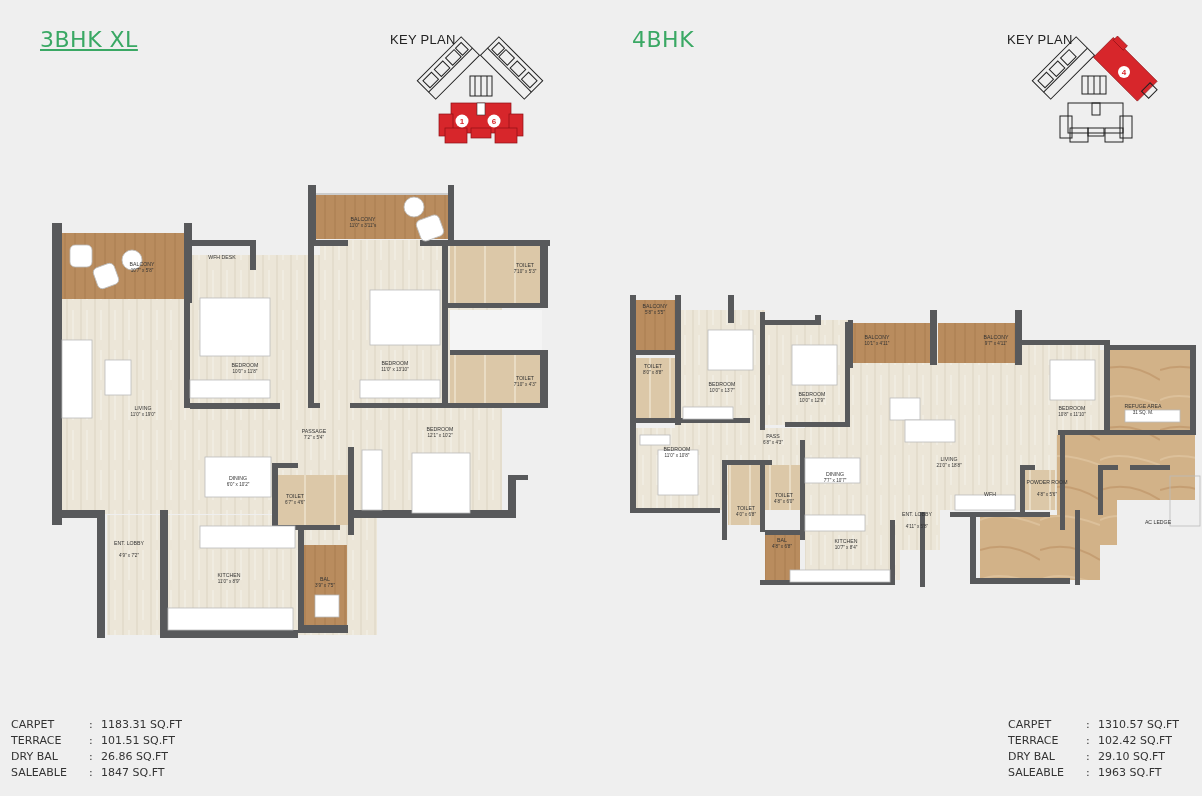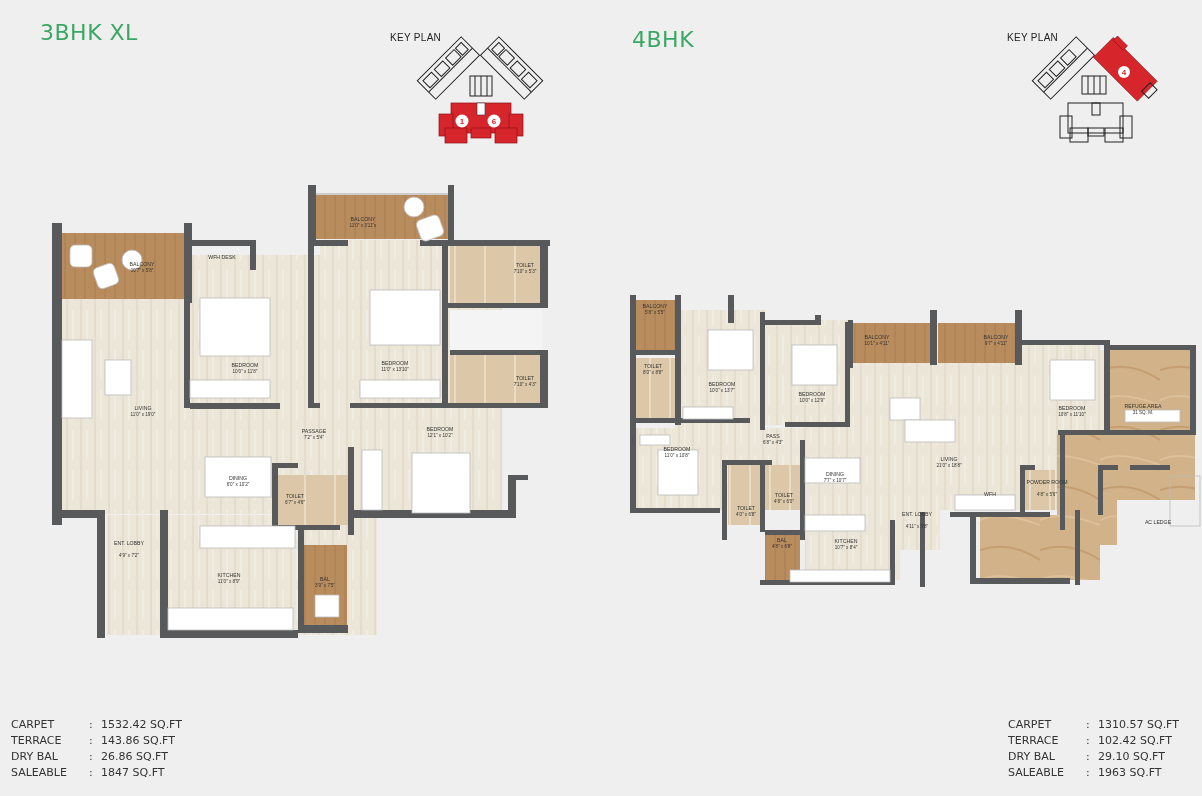--- a/index.html
+++ b/index.html
@@ -1,31 +1,31 @@
 <!DOCTYPE html>
 <html><head>
 <meta charset="utf-8">
 <style>
   html,body{margin:0;padding:0;}
   body{width:1202px;height:796px;background:#efefef;position:relative;overflow:hidden;font-family:"Liberation Sans",sans-serif;}
   .title{position:absolute;font-family:"DejaVu Sans",sans-serif;font-size:22px;color:#3aa864;letter-spacing:0.5px;}
-  .keyplan-label{position:absolute;font-size:10px;color:#222;letter-spacing:0.3px;}
+  .keyplan-label{position:absolute;font-size:13px;color:#222;letter-spacing:0.3px;}
   .keyplan{position:absolute;}
   .plan{position:absolute;}
   .areas{position:absolute;font-family:"DejaVu Sans",sans-serif;font-size:11px;color:#333;line-height:16px;}
   .areas .row{display:flex;}
   .areas .k{width:78px;}
   .areas .c{width:12px;}
   .room-lbl{font-family:"Liberation Sans",sans-serif;font-size:5.2px;fill:#333;text-anchor:middle;}
   .room-dim{font-family:"Liberation Sans",sans-serif;font-size:4.6px;fill:#333;text-anchor:middle;}
 </style>
 </head>
 <body>
 
-<div class="title" style="left:40px;top:20px;">3BHK XL</div>
+<div class="title" style="left:40px;top:27px;text-decoration:underline;">3BHK XL</div>
 <div class="keyplan-label" style="left:390px;top:32px;">KEY PLAN</div>
 
 <svg class="keyplan" style="left:405px;top:28px;" width="150" height="125" viewBox="0 0 150 125">
   <g fill="none" stroke="#222" stroke-width="1">
 
     <g transform="translate(42,40) rotate(-45)">
       <rect x="-30" y="-12" width="62" height="26"></rect>
       <rect x="-26" y="-8" width="12" height="10"></rect>
       <rect x="-10" y="-8" width="12" height="10"></rect>
       <rect x="6" y="-8" width="12" height="10"></rect>
@@ -181,26 +181,26 @@
   <text class="room-lbl" x="179" y="392">KITCHEN</text>
   <text class="room-dim" x="179" y="398">11'0" x 8'9"</text>
   <text class="room-lbl" x="275" y="396">BAL</text>
   <text class="room-dim" x="275" y="402">3'9" x 7'5"</text>
 </svg>
 
 <div class="areas" style="left:11px;top:717px;">
   <div class="row">
       <span class="k">CARPET</span>
       <span class="c">:</span>
-      <span>1532.42 SQ.FT</span>
+      <span>1183.31 SQ.FT</span>
     </div>
   <div class="row">
       <span class="k">TERRACE</span>
       <span class="c">:</span>
-      <span>143.86 SQ.FT</span>
+      <span>101.51 SQ.FT</span>
     </div>
   <div class="row">
       <span class="k">DRY BAL</span>
       <span class="c">:</span>
       <span>26.86 SQ.FT</span>
     </div>
   <div class="row">
       <span class="k">SALEABLE</span>
       <span class="c">:</span>
       <span>1847 SQ.FT</span>

